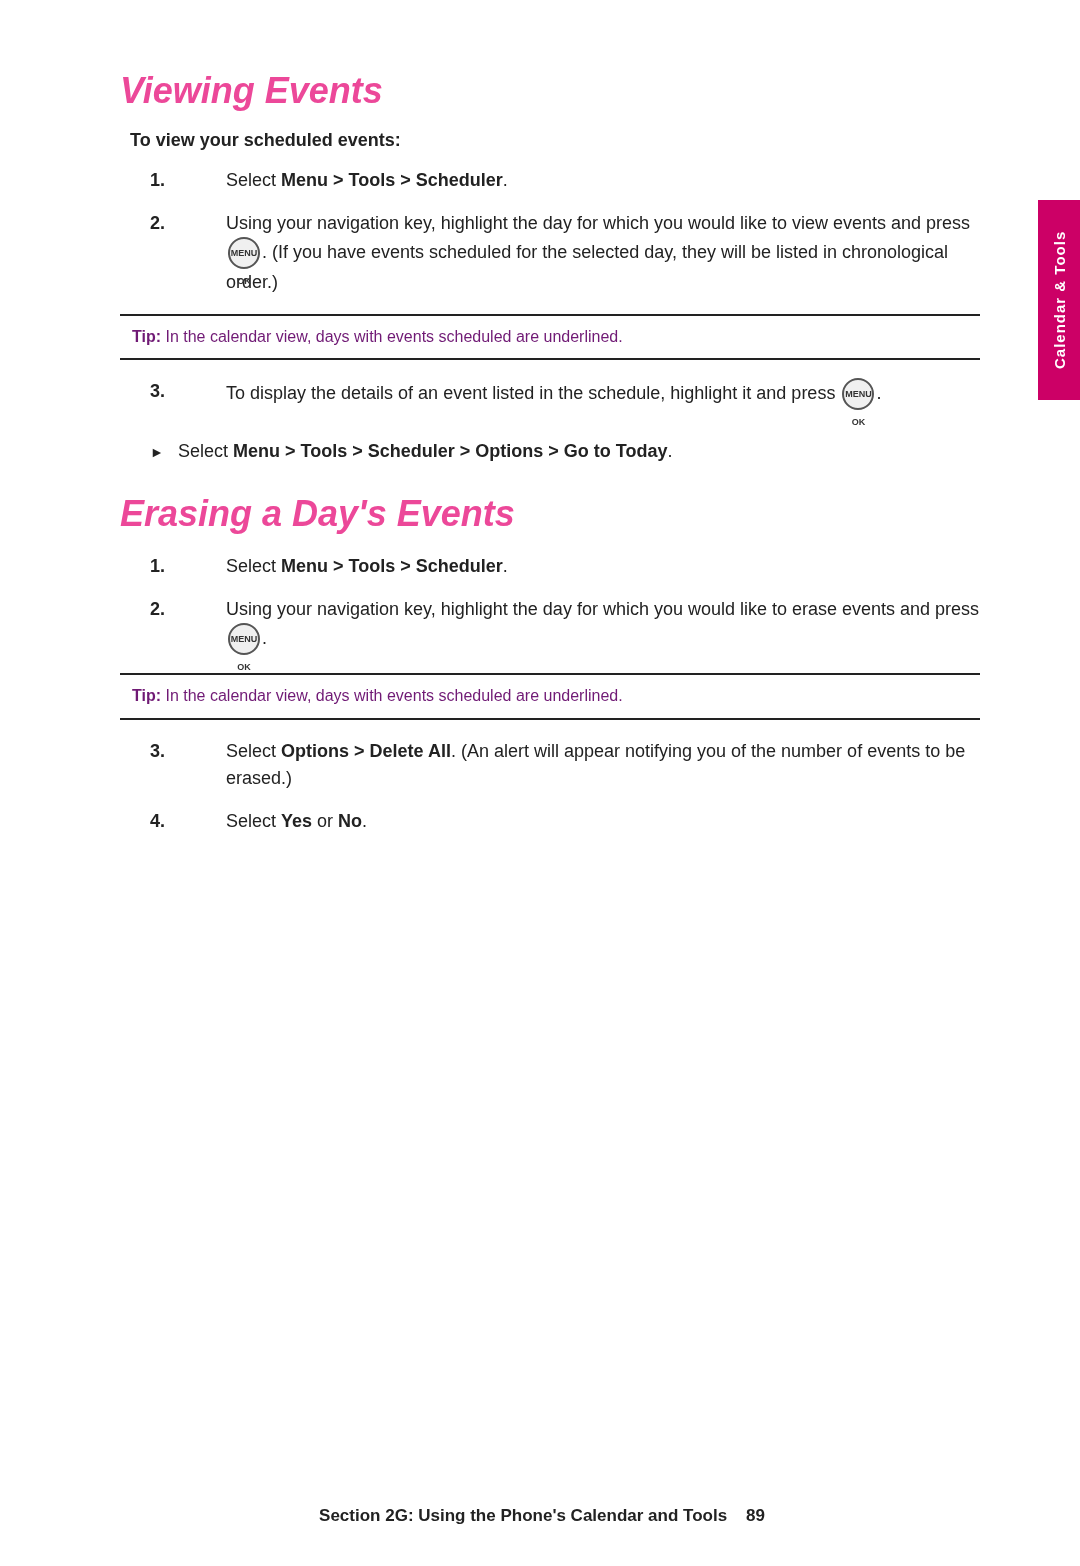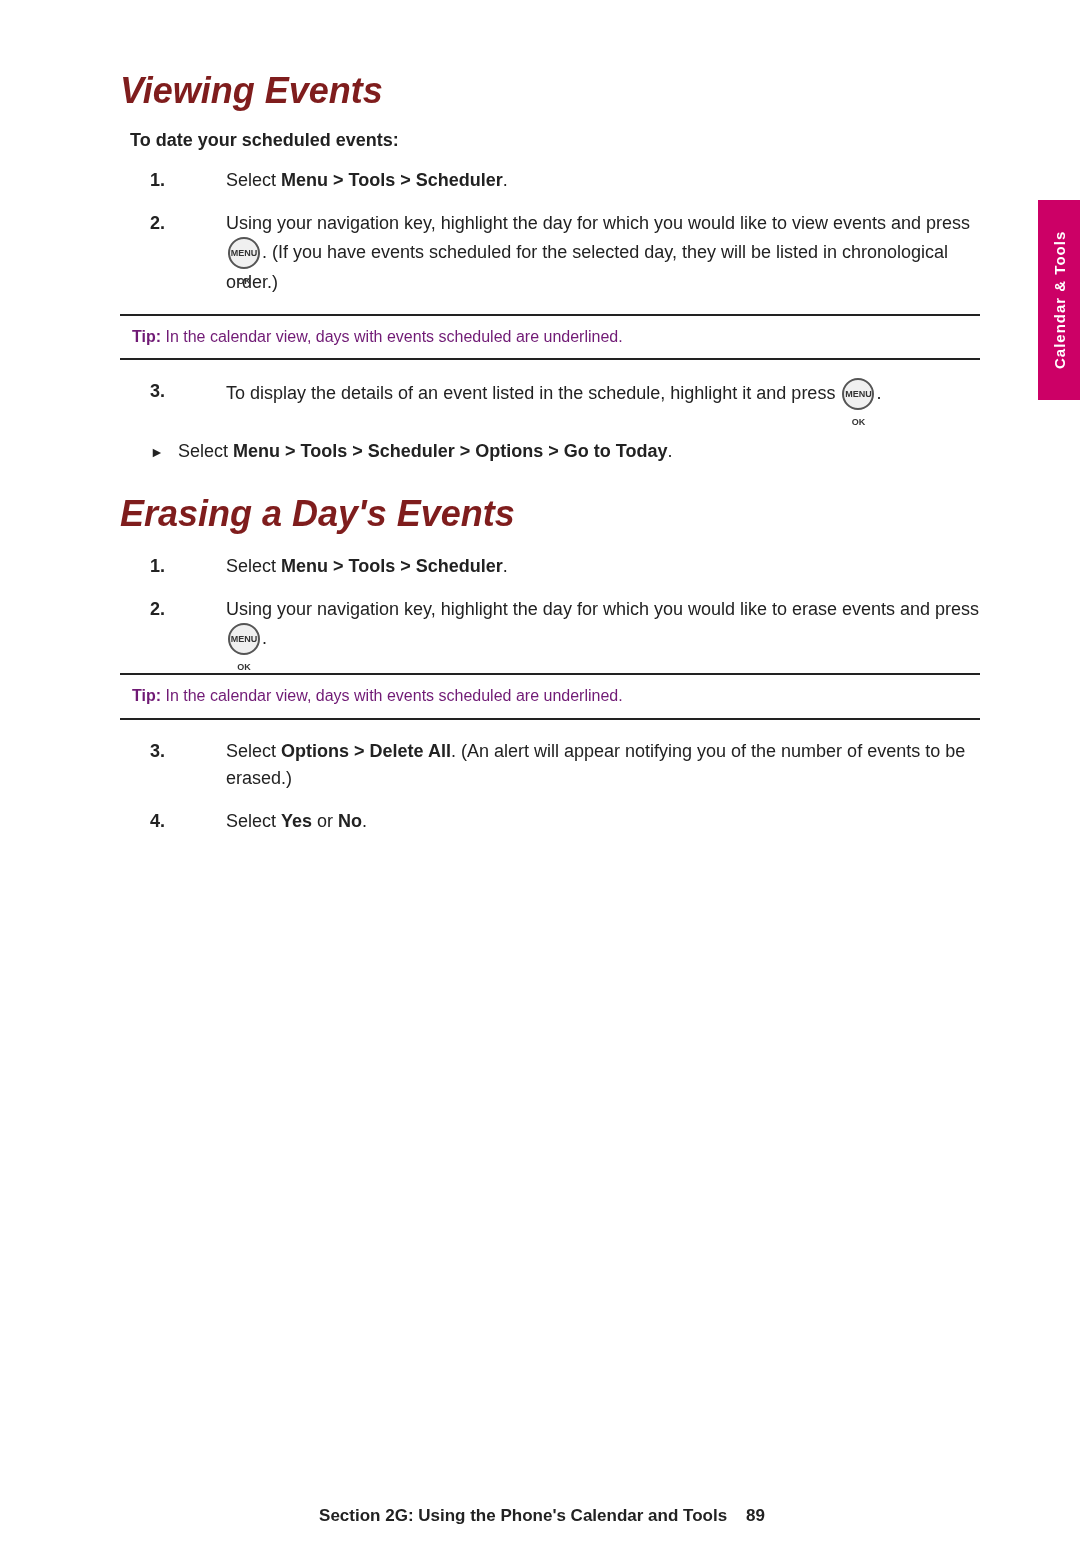--- a/index.html
+++ b/index.html
@@ -40,21 +40,21 @@
       height: 200px;
       display: flex;
       align-items: center;
       justify-content: center;
     }
 
     
     .section-title {
       font-size: 36px;
       font-weight: bold;
-      color: #7f1d1d;
+      color: #ec4899;
       margin-bottom: 18px;
       margin-top: 10px;
       font-style: italic;
     }
 
     
     .section-intro {
       font-size: 18px;
       font-weight: bold;
       color: #222;
@@ -163,21 +163,21 @@
 <body>
 
 <div class="page-container">
 
   <div class="side-tab">
     <span>Calendar &amp; Tools</span>
   </div>
 
   <div>
     <h2 class="section-title">Viewing Events</h2>
-    <p class="section-intro">To date your scheduled events:</p>
+    <p class="section-intro">To view your scheduled events:</p>
 
     <div class="numbered-list">
 
       <div class="numbered-item">
         <span class="num">1.</span>
         <span class="content">
           Select <span class="bold">Menu &gt; Tools &gt; Scheduler</span>.
         </span>
       </div>
 

